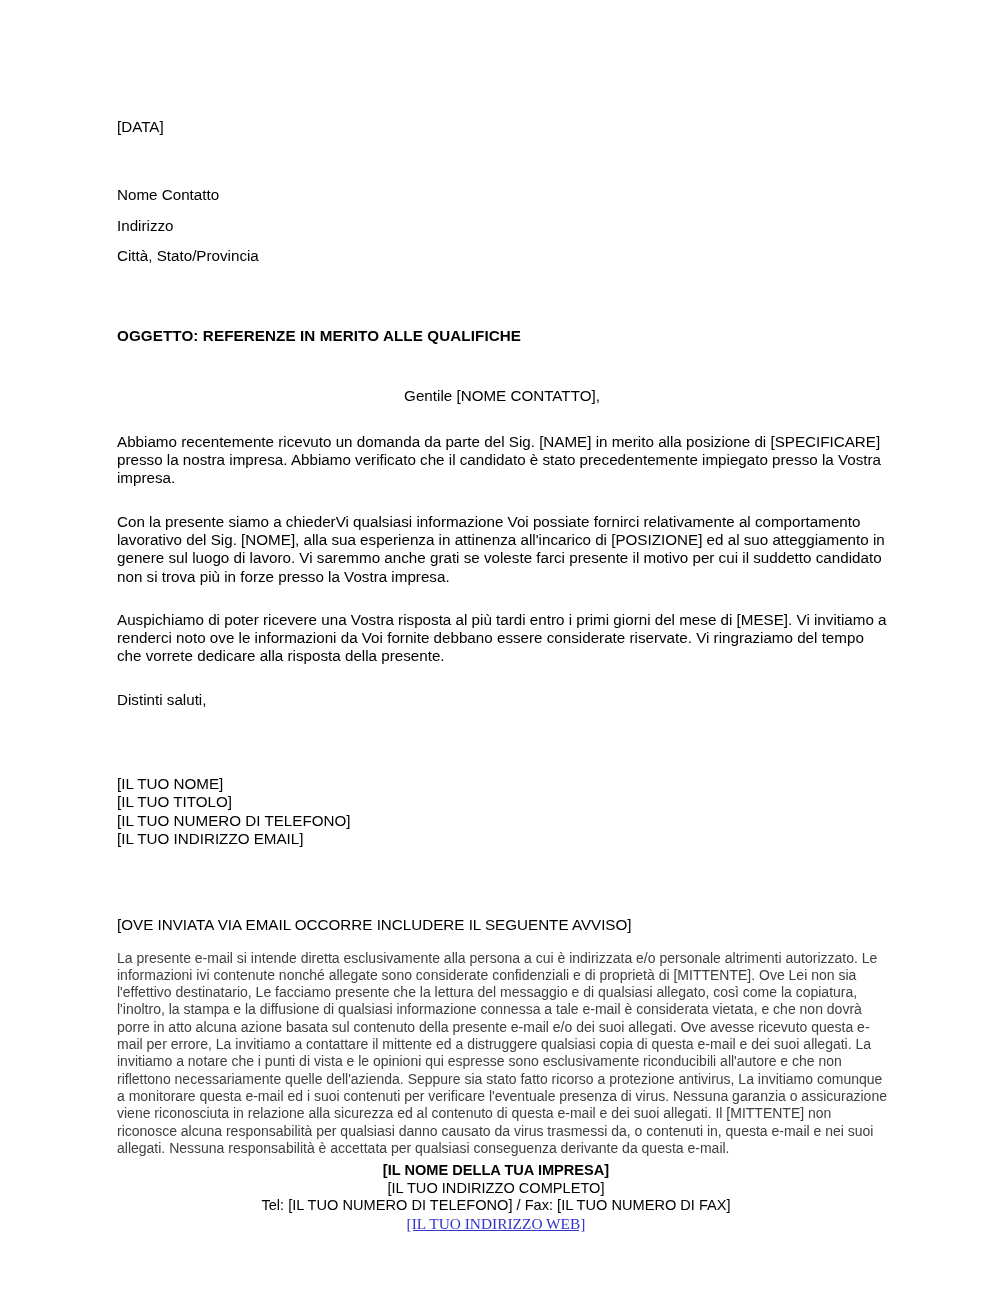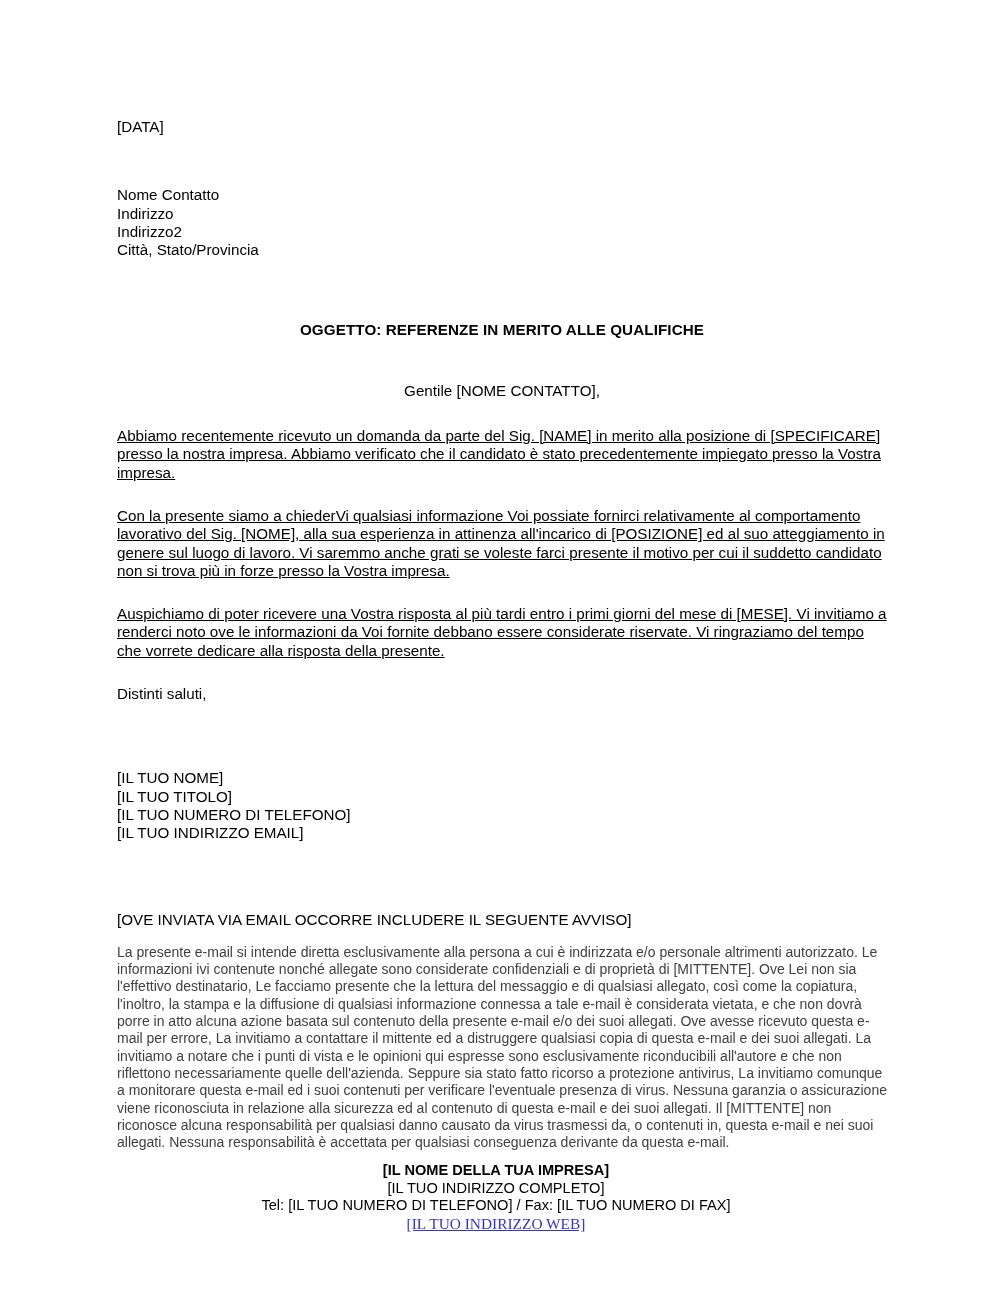--- a/index.html
+++ b/index.html
@@ -34,41 +34,40 @@
   .date-line {
     margin: 0 0 50px 0;
   }
 
   
   .address-block {
     margin: 0 0 62px 0;
   }
   .address-block .addr-line {
     display: block;
+    margin-top: 12px;
   }
 
   
   .subject-line {
     font-weight: bold;
     margin: 0 0 42px 0;
     letter-spacing: 0.1px;
-    text-align: center;
   }
 
   
   .salutation {
     margin: 0 0 27px 0;
     text-align: center;
   }
 
   
   .para {
     margin: 0 0 25px 0;
     text-align: left;
-    text-decoration: underline;
   }
 
   .closing {
     margin: 0 0 16px 0;
   }
 
   
   .signature-block {
     margin: 66px 0 0 0;
   }
@@ -123,21 +122,20 @@
 
 <div class="page">
 
   <div class="doc-body">
 
     <div class="date-line">[DATA]</div>
 
     <div class="address-block">
       <span class="addr-line">Nome Contatto</span>
       <span class="addr-line">Indirizzo</span>
-      <span class="addr-line">Indirizzo2</span>
       <span class="addr-line">Città, Stato/Provincia</span>
     </div>
 
     <div class="subject-line">OGGETTO: REFERENZE IN MERITO ALLE QUALIFICHE</div>
 
     <div class="salutation">Gentile [NOME CONTATTO],</div>
 
     <p class="para">Abbiamo recentemente ricevuto un domanda da parte del Sig. [NAME] in merito alla posizione di [SPECIFICARE] presso la nostra impresa. Abbiamo verificato che il candidato è stato precedentemente impiegato presso la Vostra impresa.</p>
 
     <p class="para">Con la presente siamo a chiederVi qualsiasi informazione Voi possiate fornirci relativamente al comportamento lavorativo del Sig. [NOME], alla sua esperienza in attinenza all'incarico di [POSIZIONE] ed al suo atteggiamento in genere sul luogo di lavoro. Vi saremmo anche grati se voleste farci presente il motivo per cui il suddetto candidato non si trova più in forze presso la Vostra impresa.</p>

